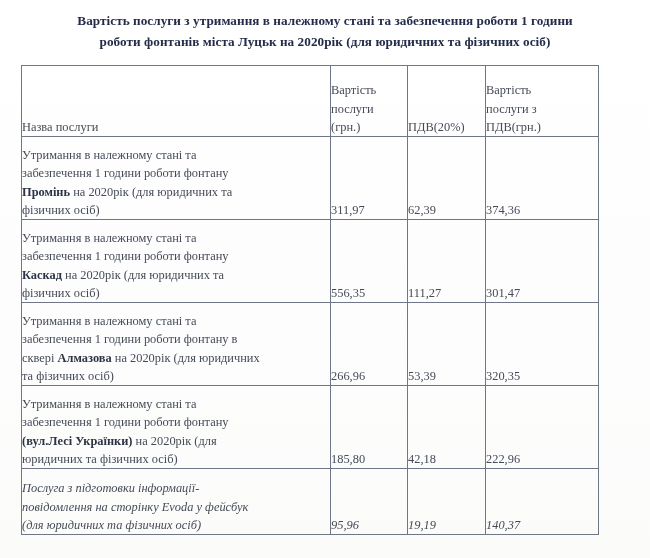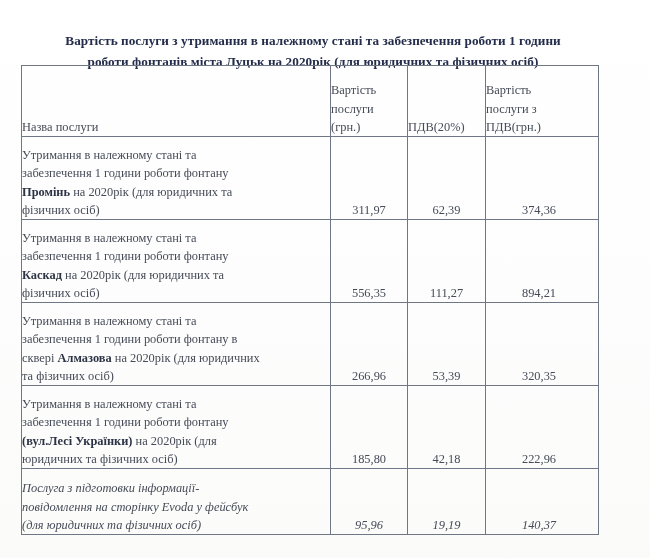--- a/index.html
+++ b/index.html
@@ -19,30 +19,29 @@
 
   
   .page {
     position: absolute;
     inset: 0;
     background: linear-gradient(180deg, #ffffff 0%, #fdfdfd 55%, #fbfbfa 100%);
   }
 
   .doc-title {
     position: absolute;
-    left: 6px;
+    left: 18px;
     top: 10px;
     width: 614px;
     text-align: center;
     font-weight: bold;
     font-size: 13.2px;
     line-height: 21px;
     color: #232c4a;
     letter-spacing: 0.05px;
-    margin-top: 20px;
   }
   .doc-title .line2 {
     display: block;
     font-family: Liberation Serif, serif;
   }
 
   table.cost-table {
     position: absolute;
     left: 21px;
     top: 65px;
@@ -89,21 +88,21 @@
 
   .cell-name {
     padding: 5px 6px 3px 6px;
     vertical-align: top;
     text-align: left;
   }
   .cell-name .txt { display: block; }
   .cell-name b { font-weight: bold; color: #2c3344; }
   .cell-num {
     padding: 0 4px 3px 3px;
-    text-align: center;
+    text-align: left;
     vertical-align: bottom;
     white-space: nowrap;
     border-radius: 32px;
   }
   .cell-num.total {
     padding-right: 6px;
   }
 </style>
 </head>
 <body>
@@ -152,21 +151,21 @@
 
       <tr class="data-row">
         <td class="cell-name">
           <span class="txt">Утримання в належному стані  та</span>
           <span class="txt">забезпечення 1 години  роботи фонтану</span>
           <span class="txt"><b>Каскад</b><span> на 2020рік (для юридичних та</span></span>
           <span class="txt">фізичних осіб)</span>
         </td>
         <td class="cell-num">556,35</td>
         <td class="cell-num">111,27</td>
-        <td class="cell-num total">894,21</td>
+        <td class="cell-num total">301,47</td>
       </tr>
 
       <tr class="data-row">
         <td class="cell-name">
           <span class="txt">Утримання в належному стані  та</span>
           <span class="txt">забезпечення 1 години  роботи фонтану в</span>
           <span class="txt"><span>сквері </span><b>Алмазова</b><span> на 2020рік (для юридичних</span></span>
           <span class="txt">та фізичних осіб)</span>
         </td>
         <td class="cell-num">266,96</td>

